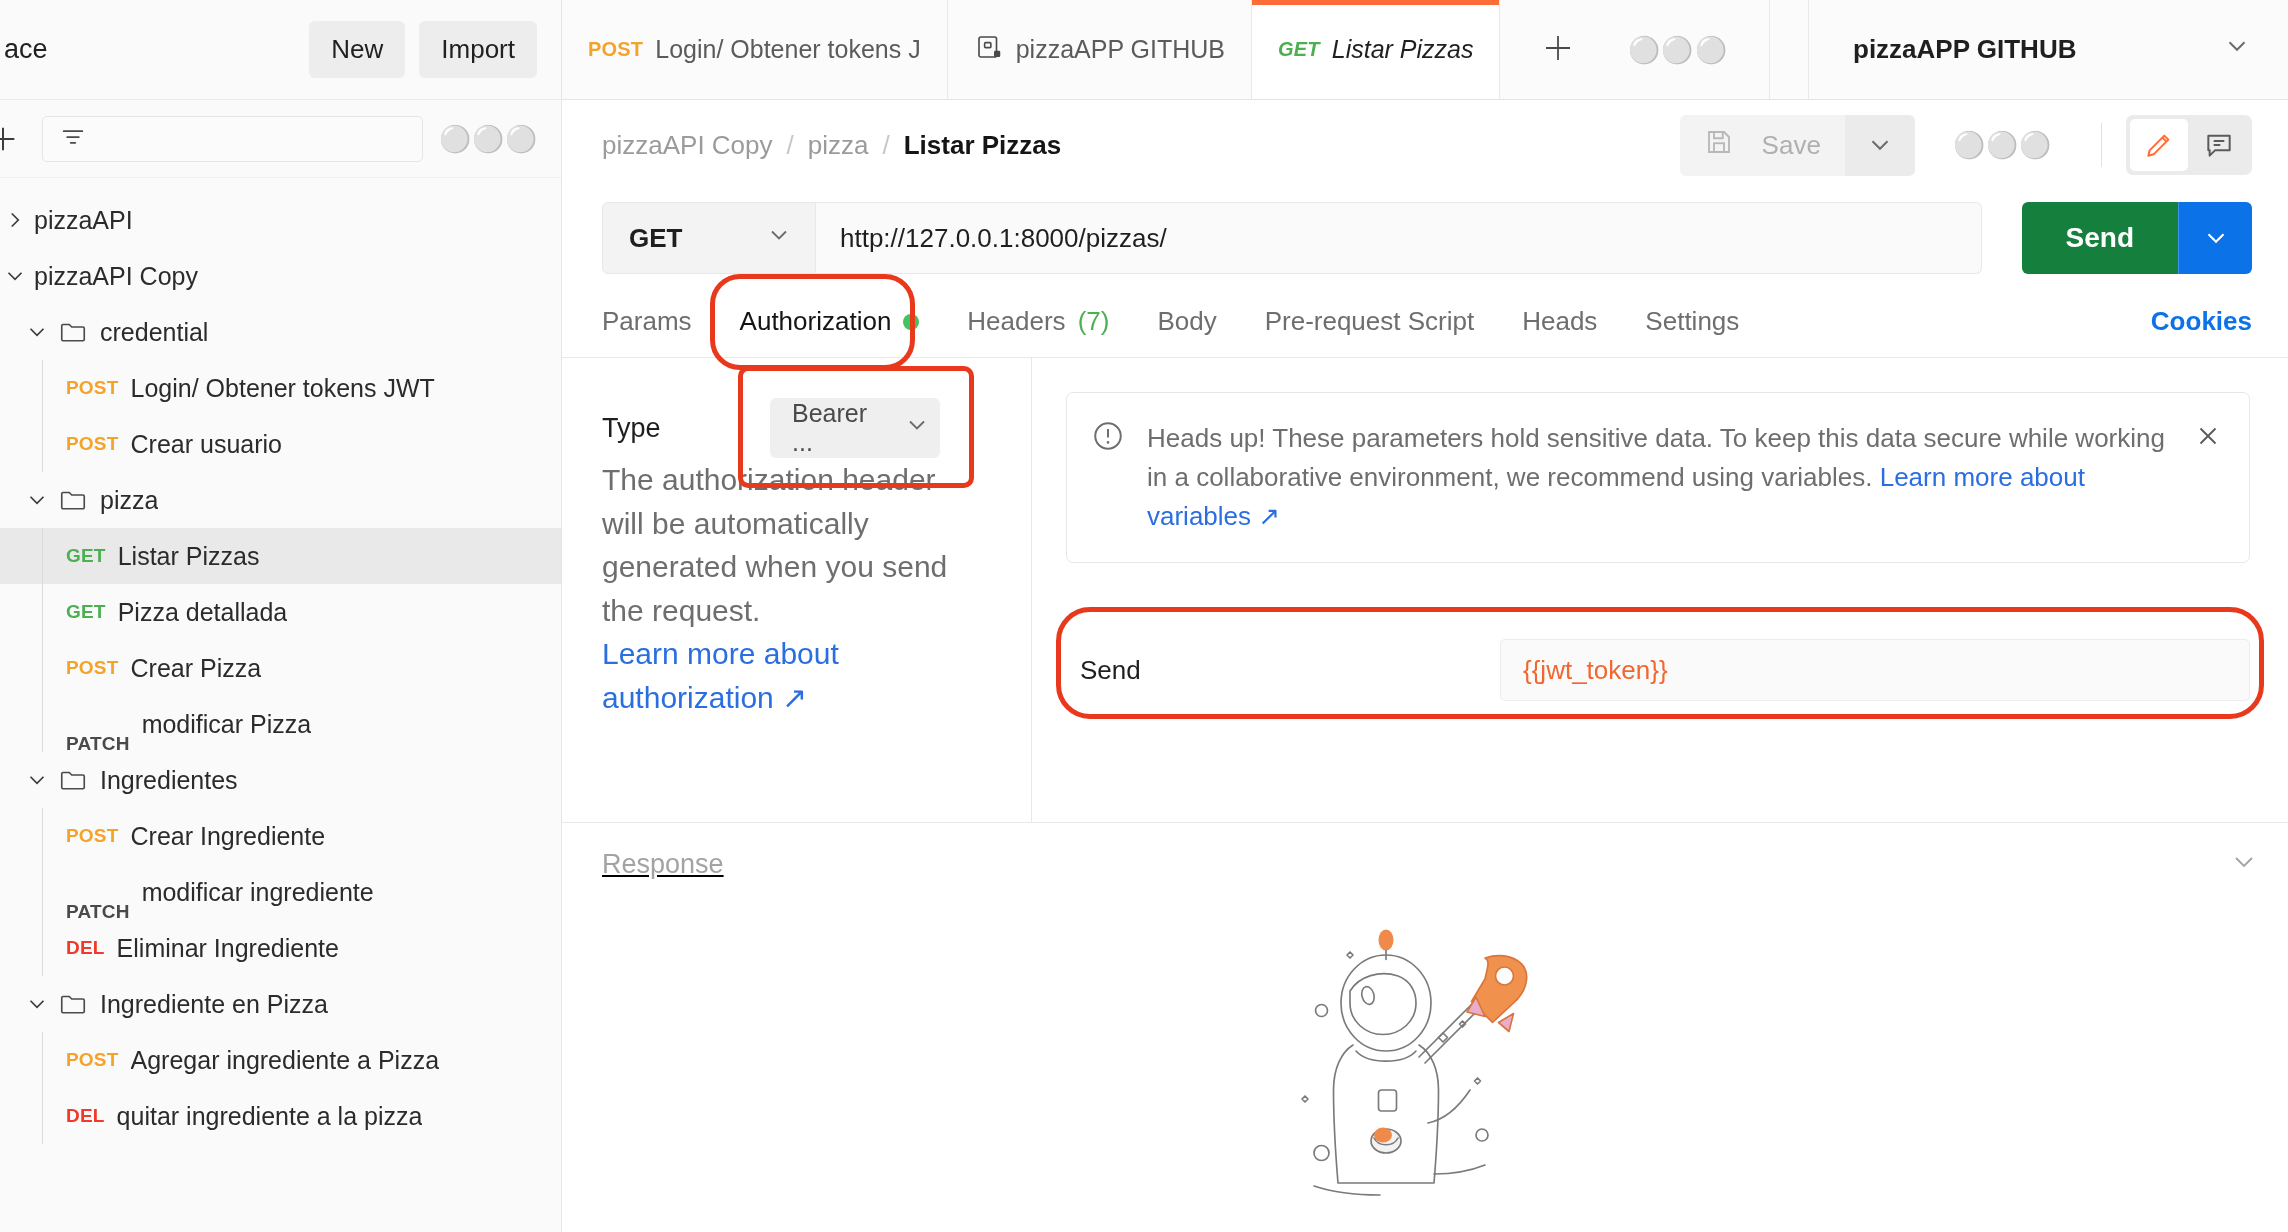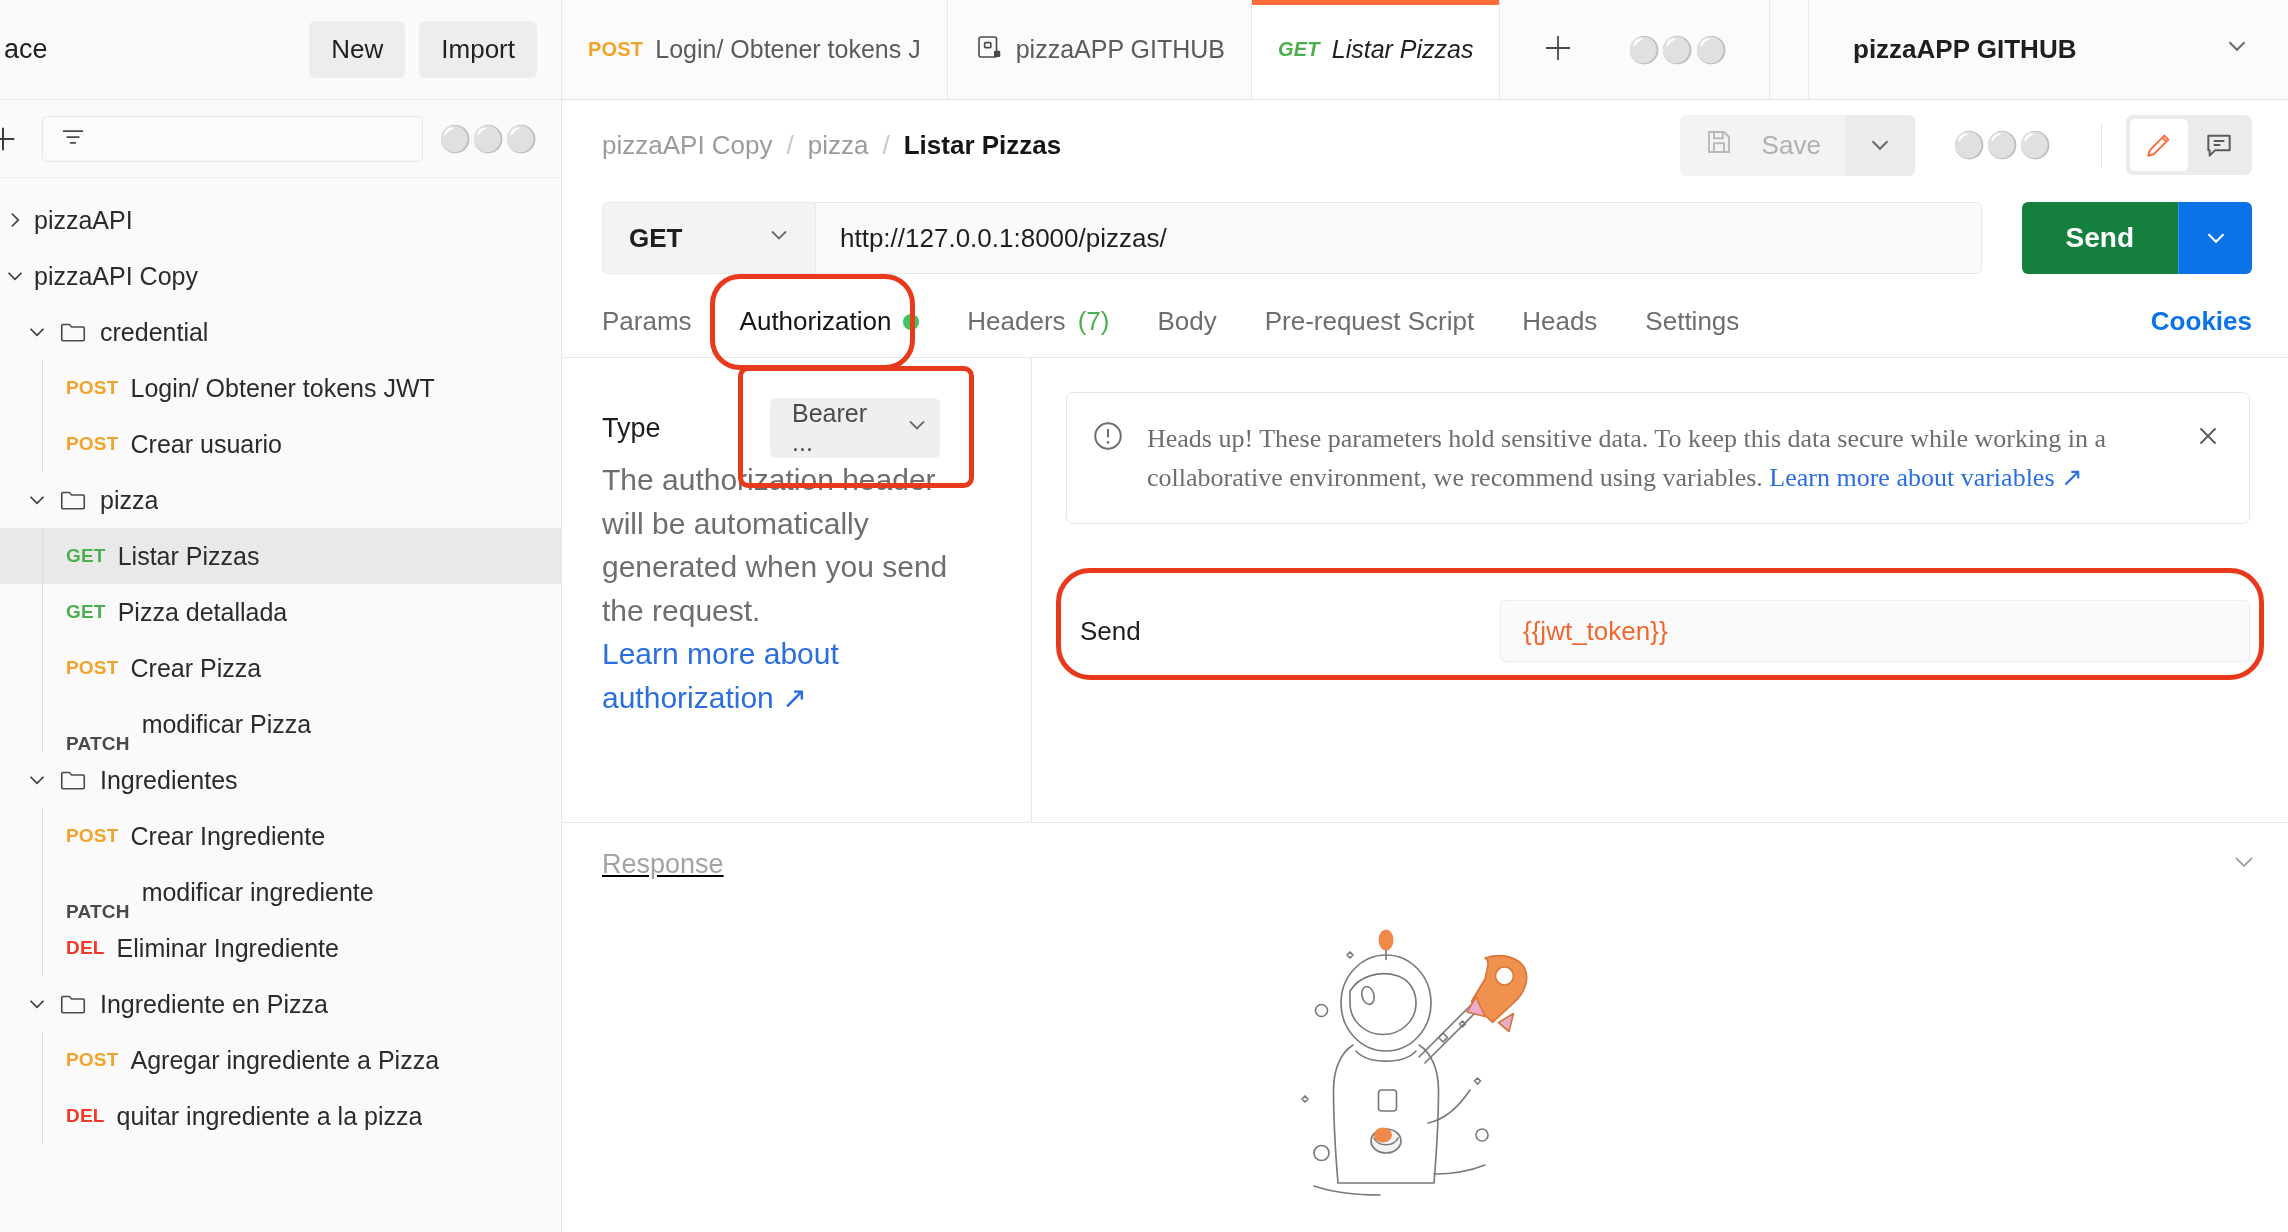--- a/index.html
+++ b/index.html
@@ -283,21 +283,20 @@
   .auth-desc {
     font-size: 30px; line-height: 1.45; color: #6e6e6e;
     width: 350px;
   }
   .link-blue { color: #2a6ee0; cursor: pointer; }
   .authright { flex: 1; padding: 34px 38px 0 34px; min-width: 0; }
   .notice {
     border: 1px solid #e6e6e6; border-radius: 7px;
     display: flex; align-items: flex-start; gap: 22px;
     padding: 26px 26px 26px 24px;
-    font-family: Liberation Serif, serif;
   }
   .notice-txt { flex: 1; font-size: 26px; line-height: 1.5; color: #6e6e6e; }
   .notice-x { color: #5b5b5b; cursor: pointer; flex: 0 0 auto; padding-top: 2px; }
   .tokenrow {
     margin-top: 52px;
     display: flex; align-items: center;
     padding: 24px 0 24px 14px;
     position: relative;
   }
   .token-lbl { font-size: 26px; color: #1f1f1f; width: 420px; }

